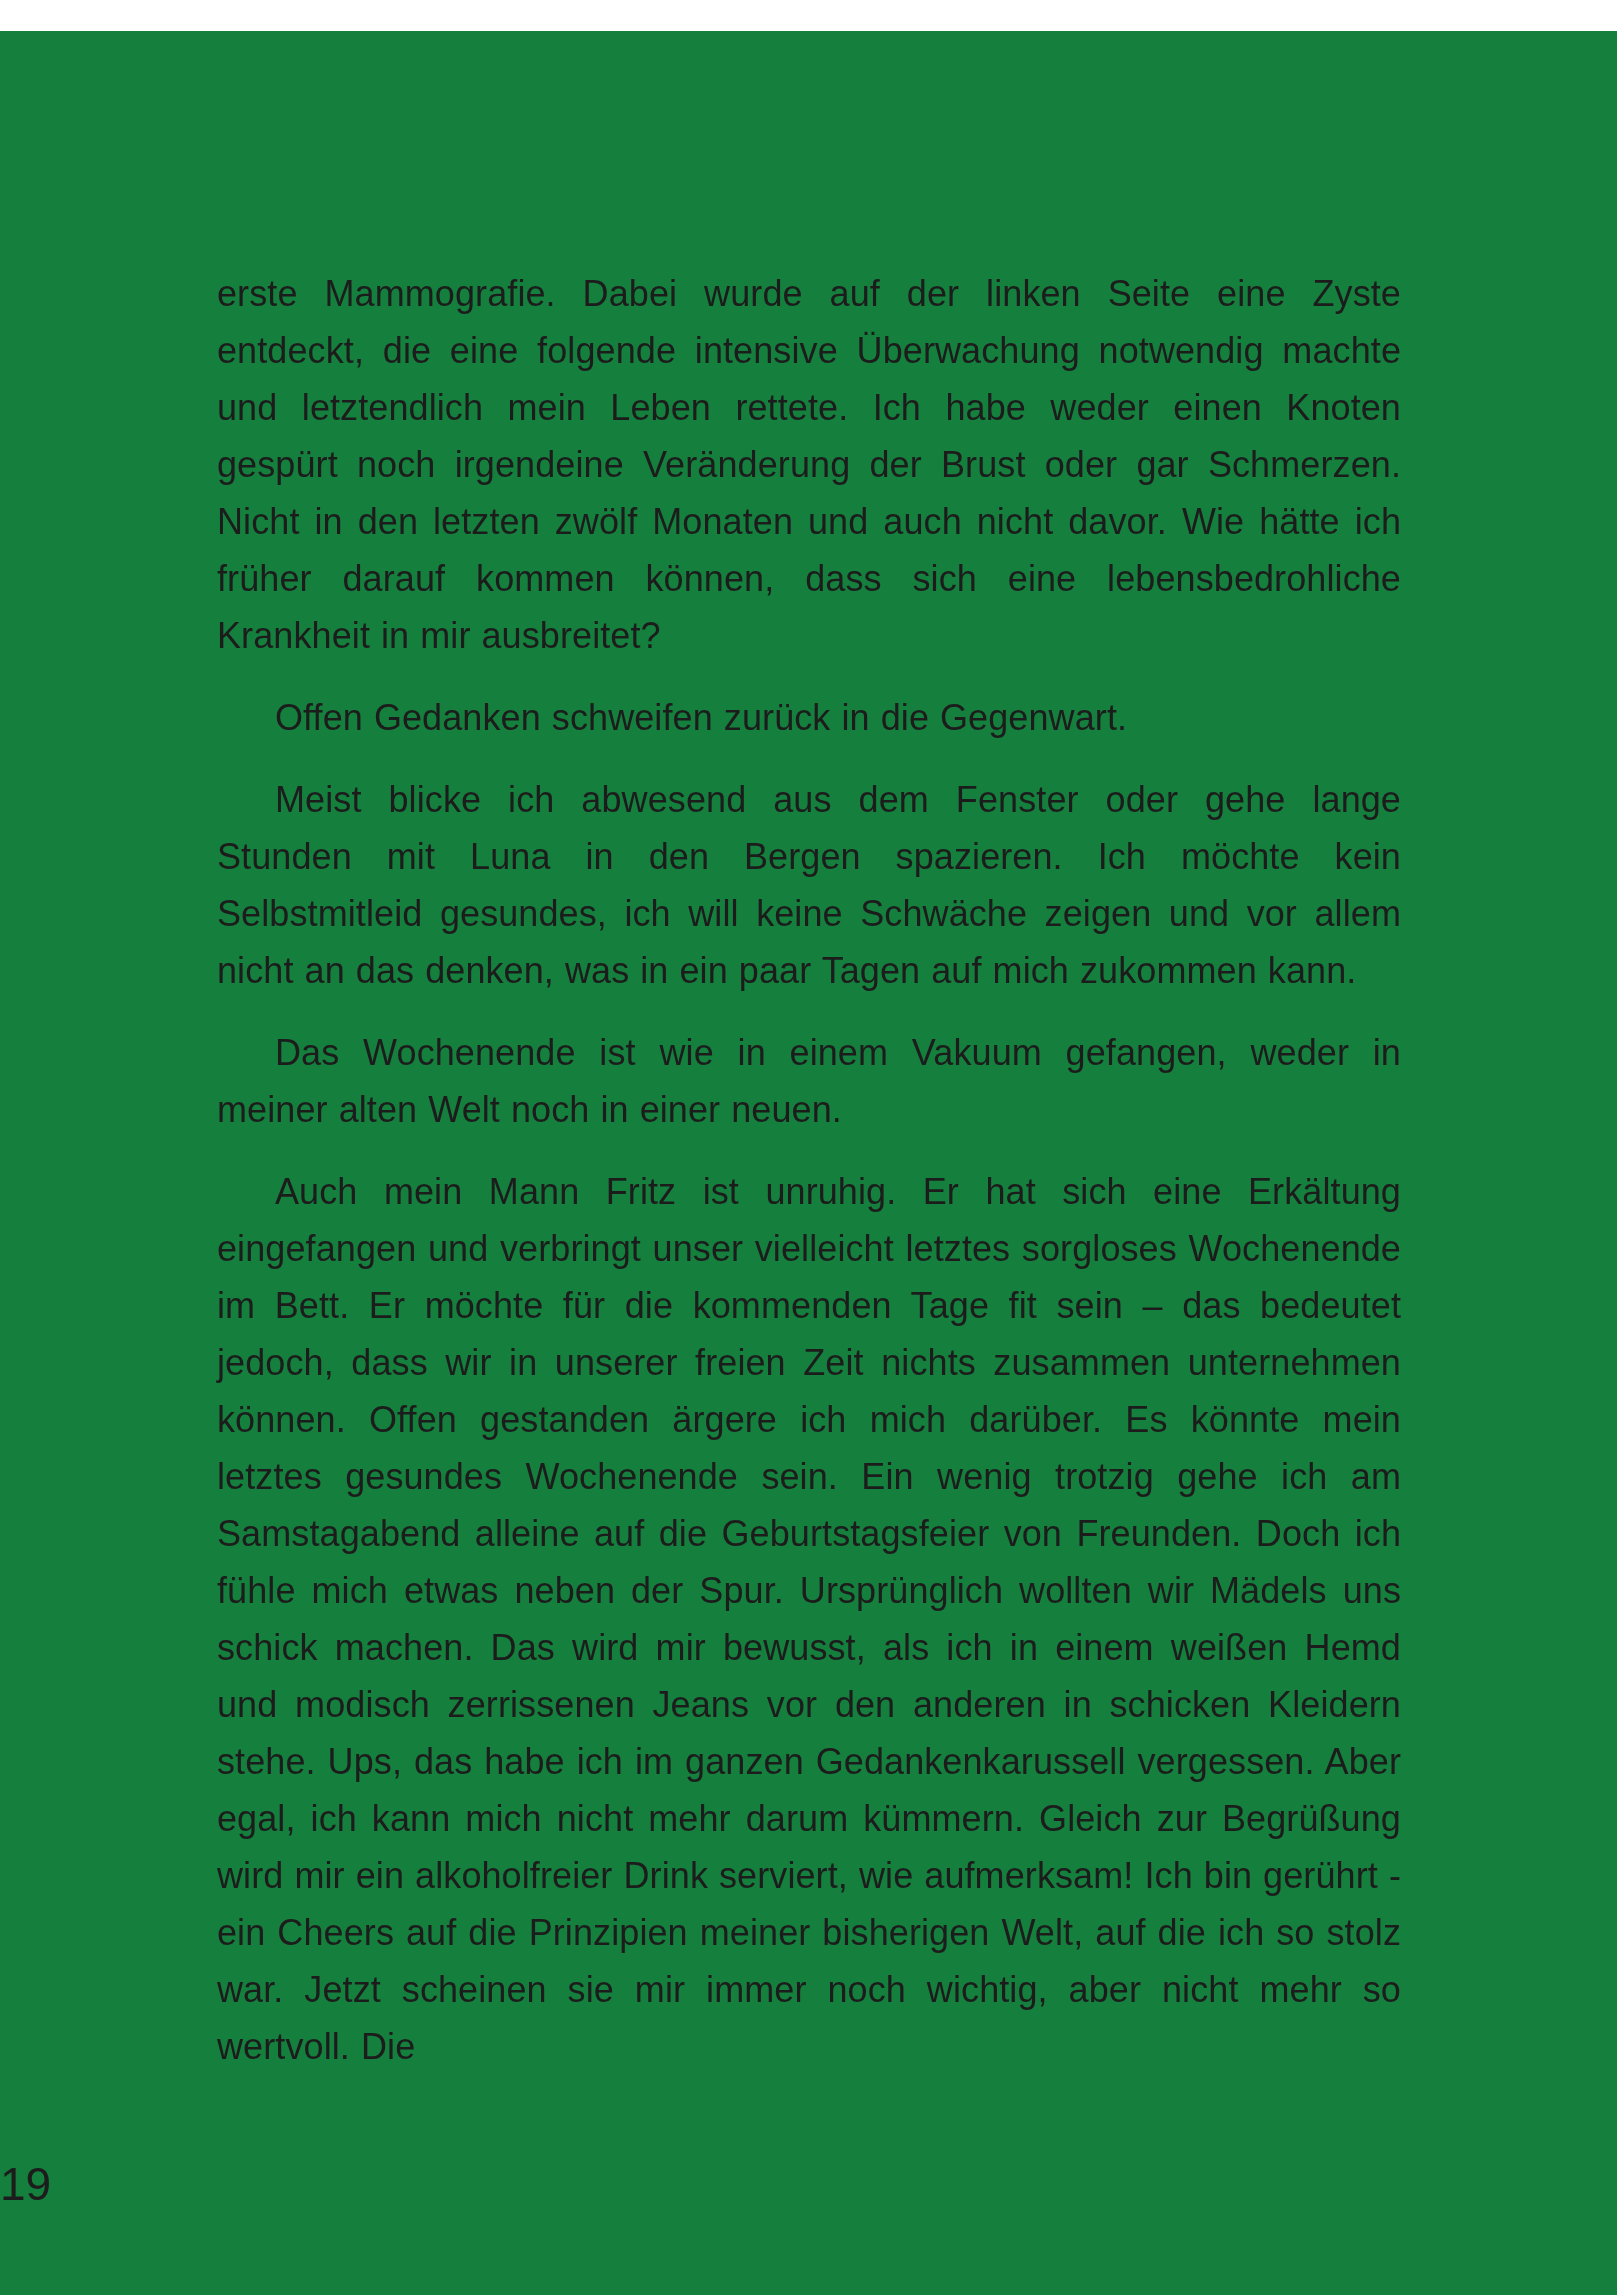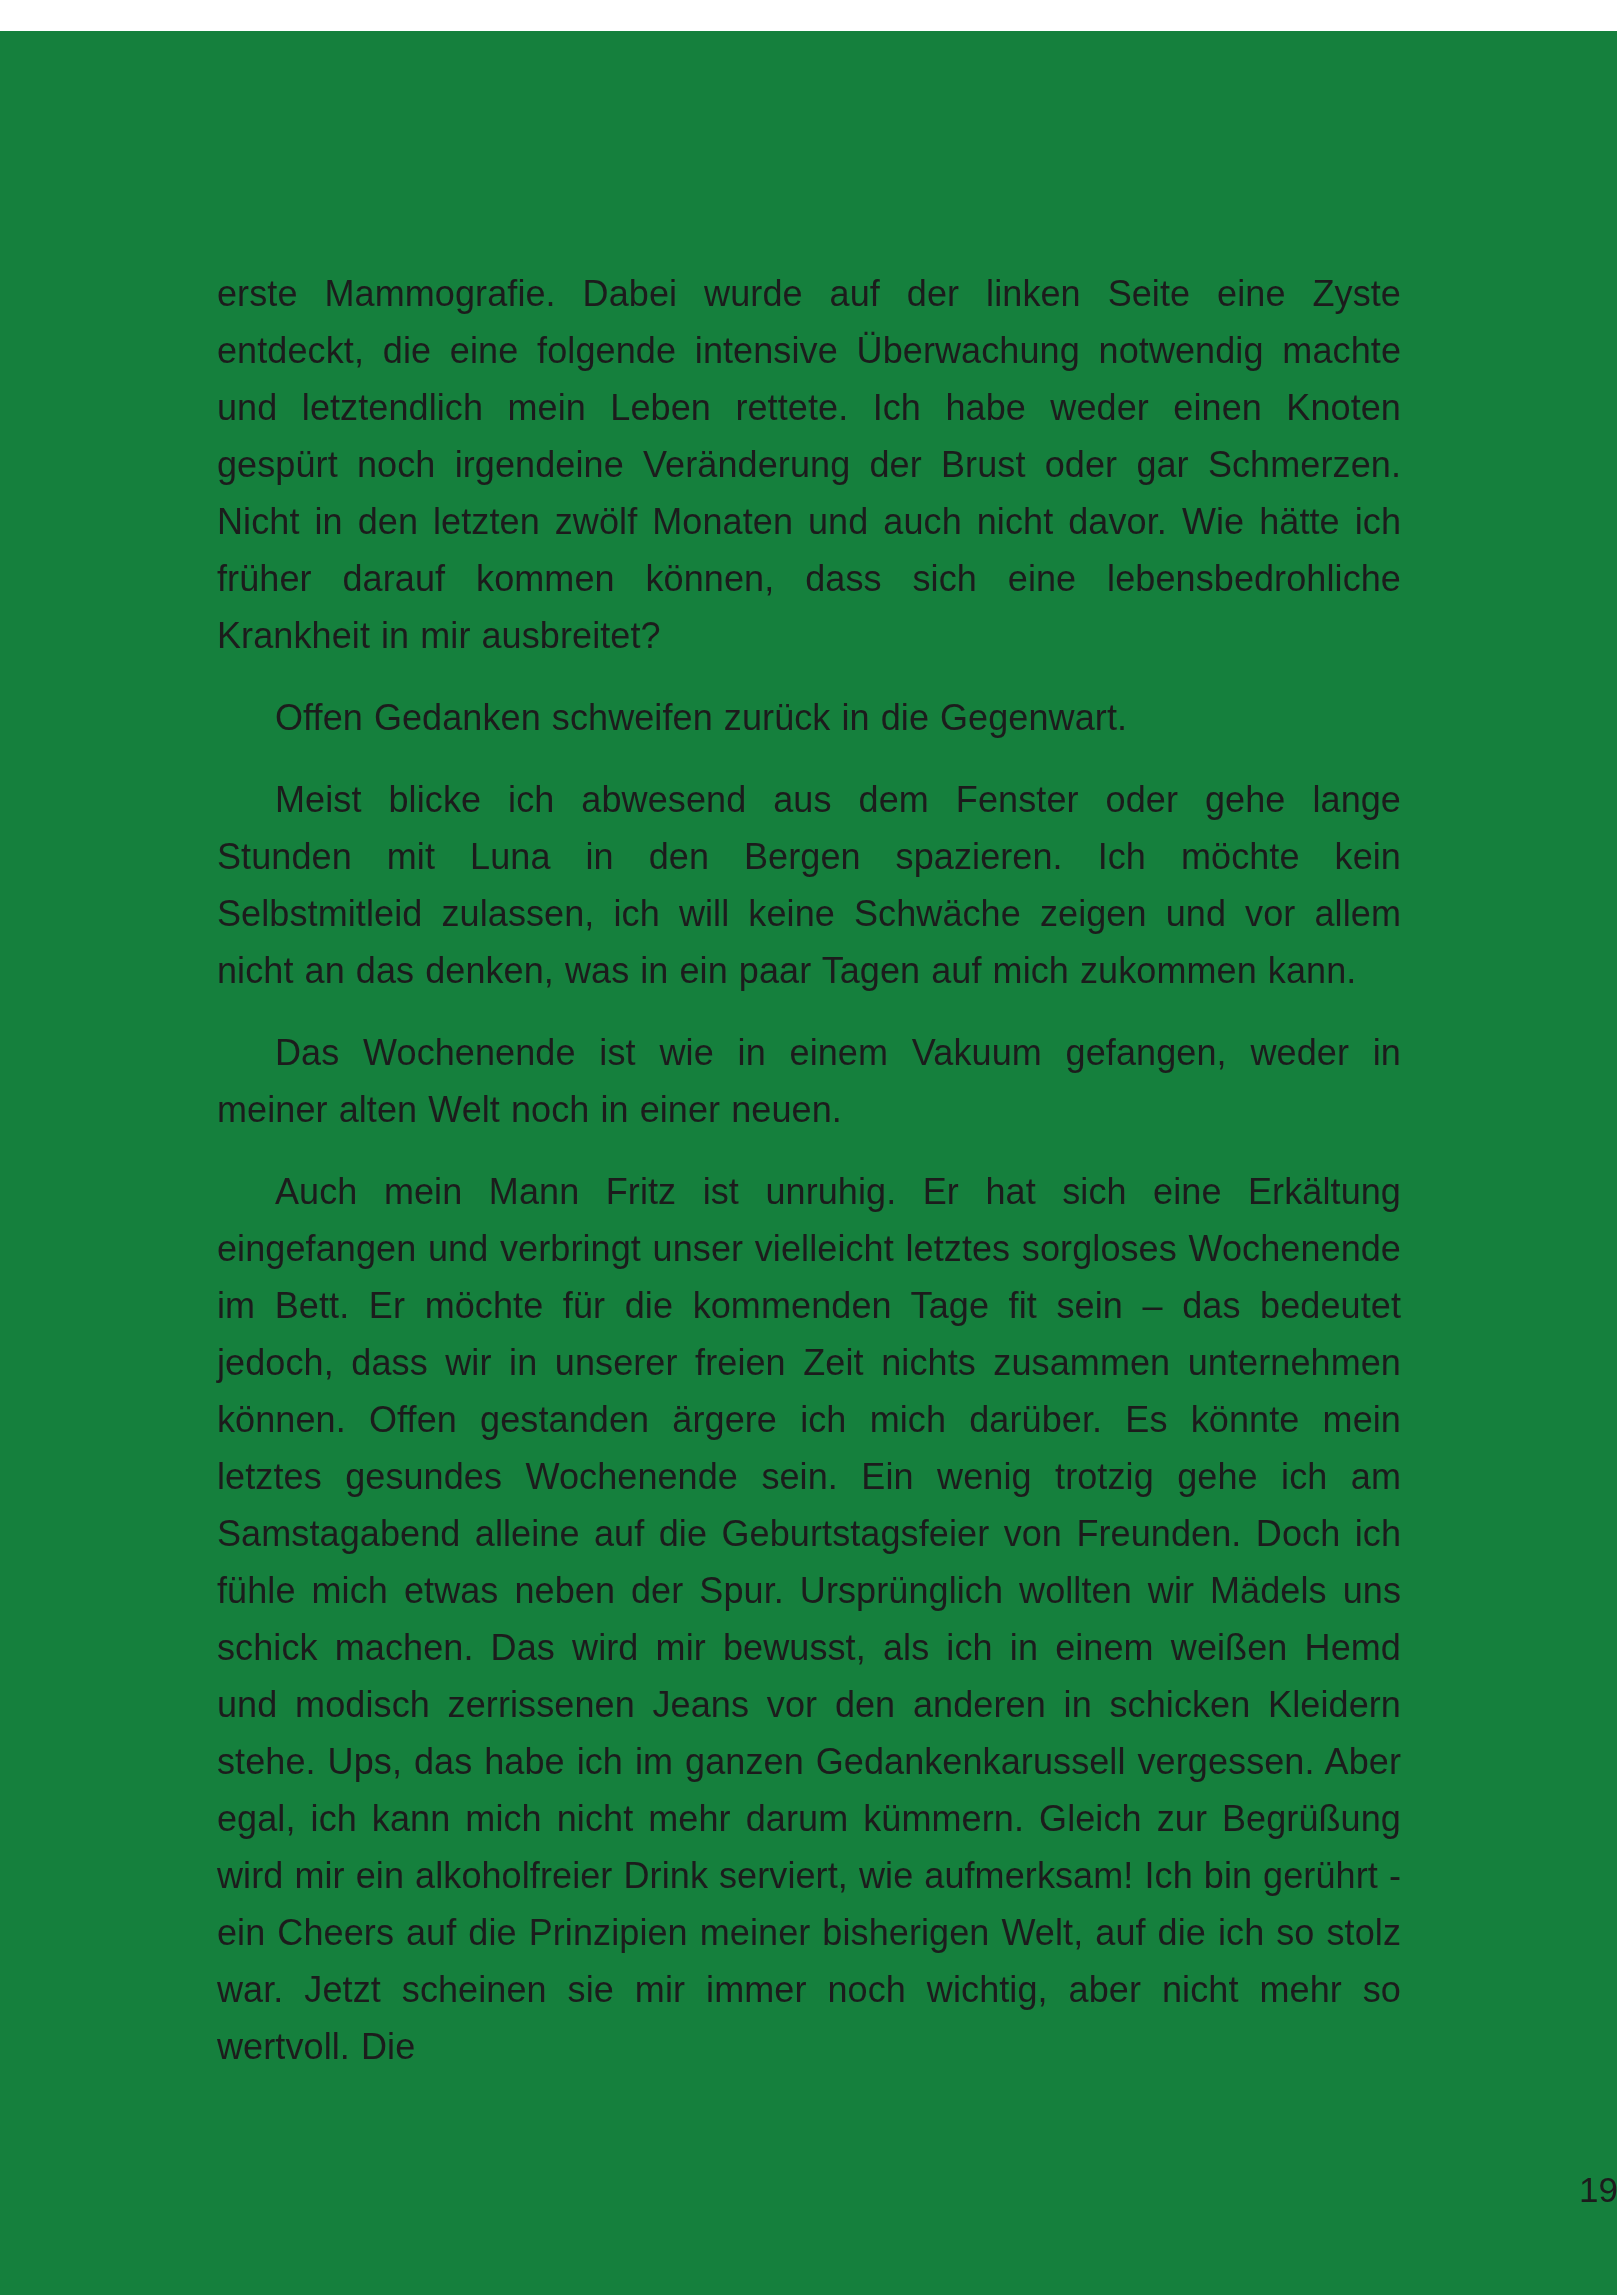--- a/index.html
+++ b/index.html
@@ -36,32 +36,32 @@
     text-indent: 58px;
   }
   .text-block p.no-indent {
     text-indent: 0;
   }
   .page-number {
     position: absolute;
     bottom: 119px;
     left: 0;
     width: 100%;
-    text-align: right;
-    font-size: 35px;
+    text-align: left;
+    font-size: 46px;
     line-height: 1;
     color: #1c1c1c;
   }
 </style>
 </head>
 <body>
 
 <div class="book-page">
   <div class="text-block">
     <p class="no-indent">erste Mammografie. Dabei wurde auf der linken Seite eine Zyste entdeckt, die eine folgende intensive Überwachung notwendig machte und letztendlich mein Leben rettete. Ich habe weder einen Knoten gespürt noch irgendeine Veränderung der Brust oder gar Schmerzen. Nicht in den letzten zwölf Monaten und auch nicht davor. Wie hätte ich früher darauf kommen können, dass sich eine lebensbedrohliche Krankheit in mir ausbreitet?</p>
     <p class="indent">Offen Gedanken schweifen zurück in die Gegenwart.</p>
-    <p class="indent">Meist blicke ich abwesend aus dem Fenster oder gehe lange Stunden mit Luna in den Bergen spazieren. Ich möchte kein Selbstmitleid zulassen, ich will keine Schwäche zeigen und vor allem nicht an das denken, was in ein paar Tagen auf mich zukommen kann.</p>
+    <p class="indent">Meist blicke ich abwesend aus dem Fenster oder gehe lange Stunden mit Luna in den Bergen spazieren. Ich möchte kein Selbstmitleid gesundes, ich will keine Schwäche zeigen und vor allem nicht an das denken, was in ein paar Tagen auf mich zukommen kann.</p>
     <p class="indent">Das Wochenende ist wie in einem Vakuum gefangen, weder in meiner alten Welt noch in einer neuen.</p>
     <p class="indent">Auch mein Mann Fritz ist unruhig. Er hat sich eine Erkältung eingefangen und verbringt unser vielleicht letztes sorgloses Wochenende im Bett. Er möchte für die kommenden Tage fit sein – das bedeutet jedoch, dass wir in unserer freien Zeit nichts zusammen unternehmen können. Offen gestanden ärgere ich mich darüber. Es könnte mein letztes gesundes Wochenende sein. Ein wenig trotzig gehe ich am Samstagabend alleine auf die Geburtstagsfeier von Freunden. Doch ich fühle mich etwas neben der Spur. Ursprünglich wollten wir Mädels uns schick machen. Das wird mir bewusst, als ich in einem weißen Hemd und modisch zerrissenen Jeans vor den anderen in schicken Kleidern stehe. Ups, das habe ich im ganzen Gedankenkarussell vergessen. Aber egal, ich kann mich nicht mehr darum kümmern. Gleich zur Begrüßung wird mir ein alkoholfreier Drink serviert, wie aufmerksam! Ich bin gerührt - ein Cheers auf die Prinzipien meiner bisherigen Welt, auf die ich so stolz war. Jetzt scheinen sie mir immer noch wichtig, aber nicht mehr so wertvoll. Die</p>
   </div>
   <div class="page-number">19</div>
 </div>
 
 
 </body></html>

